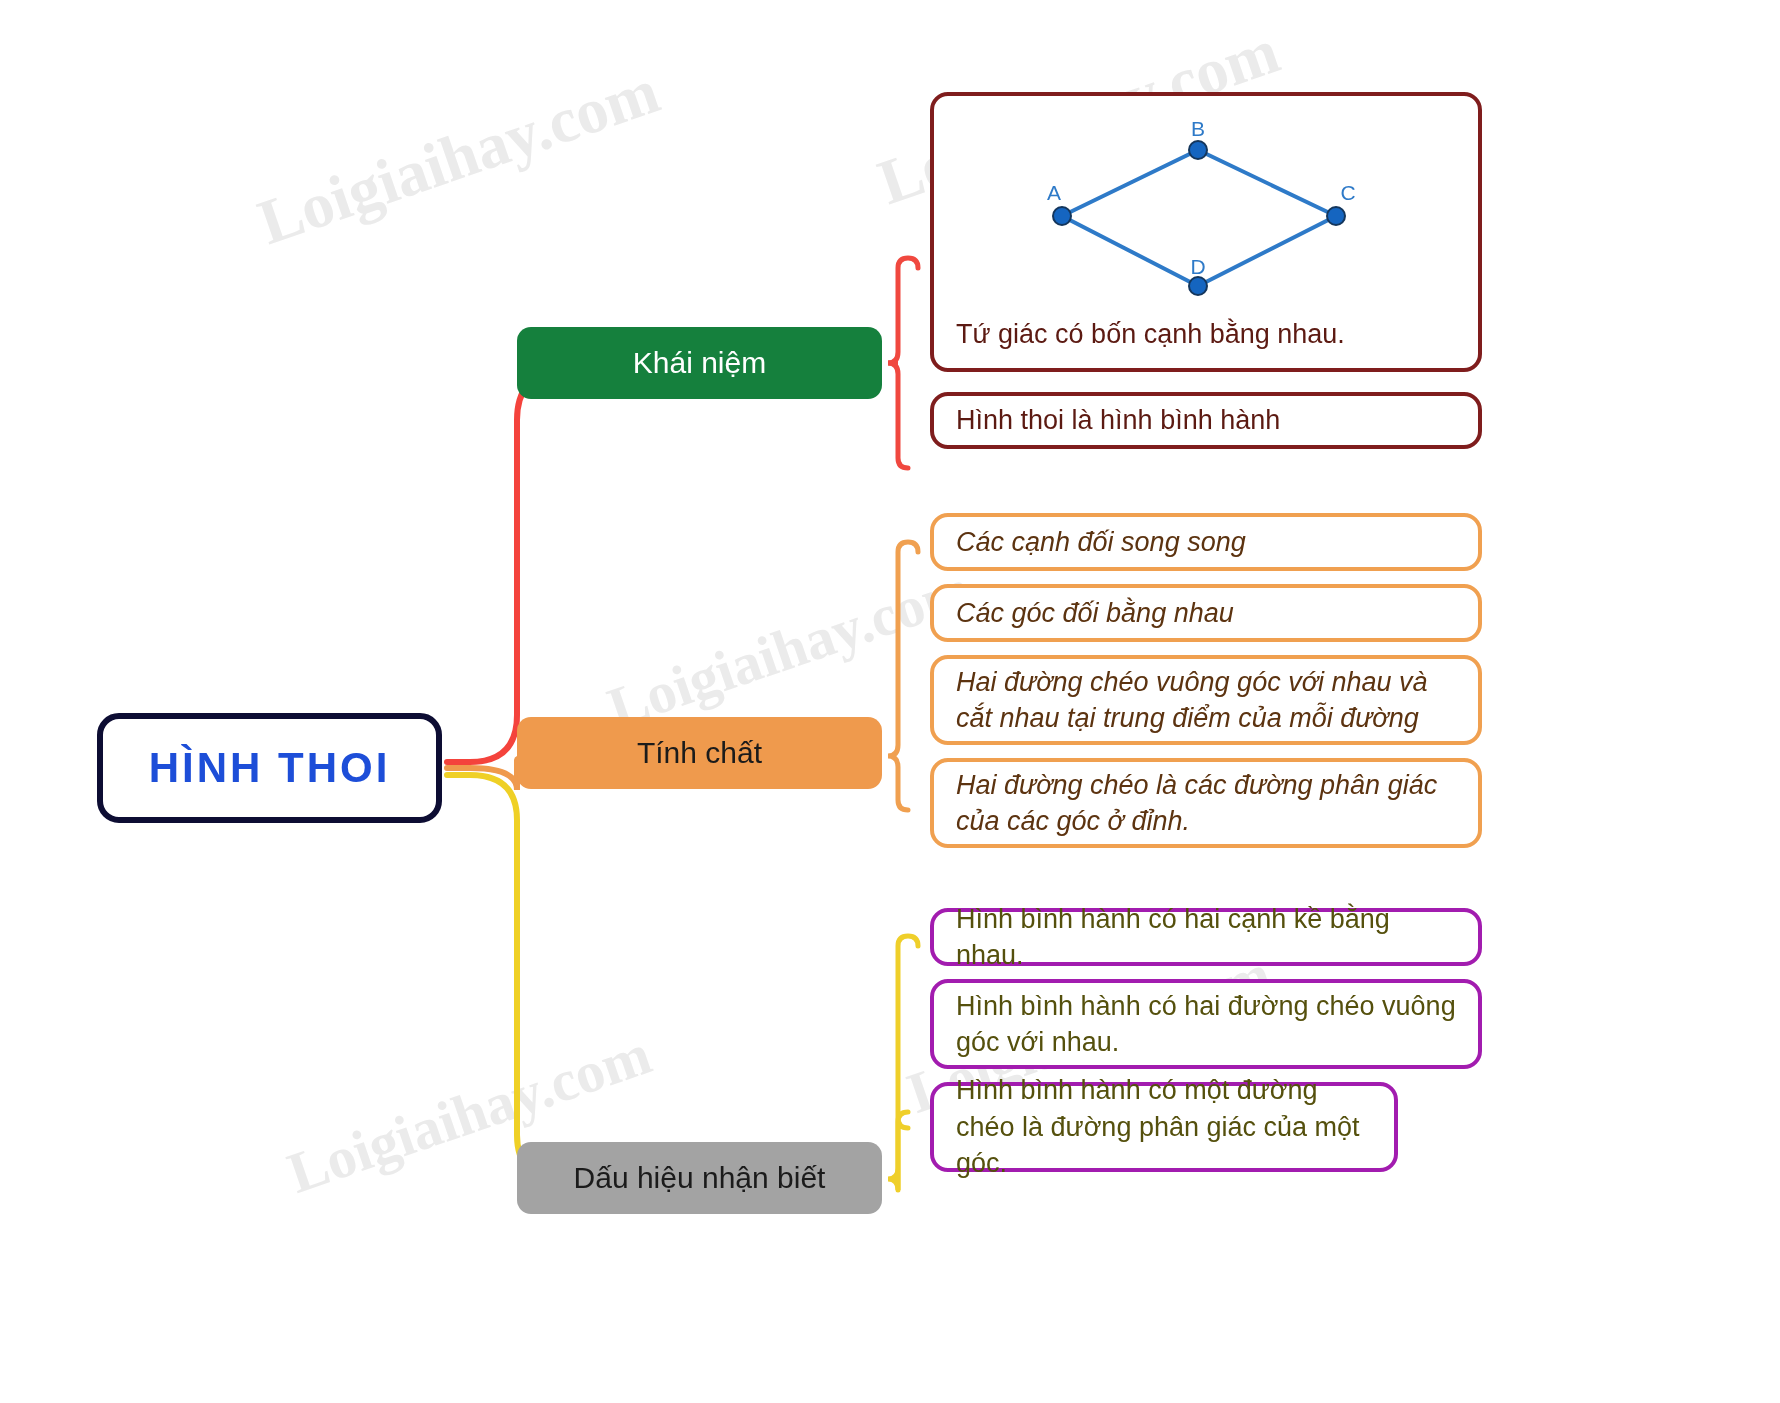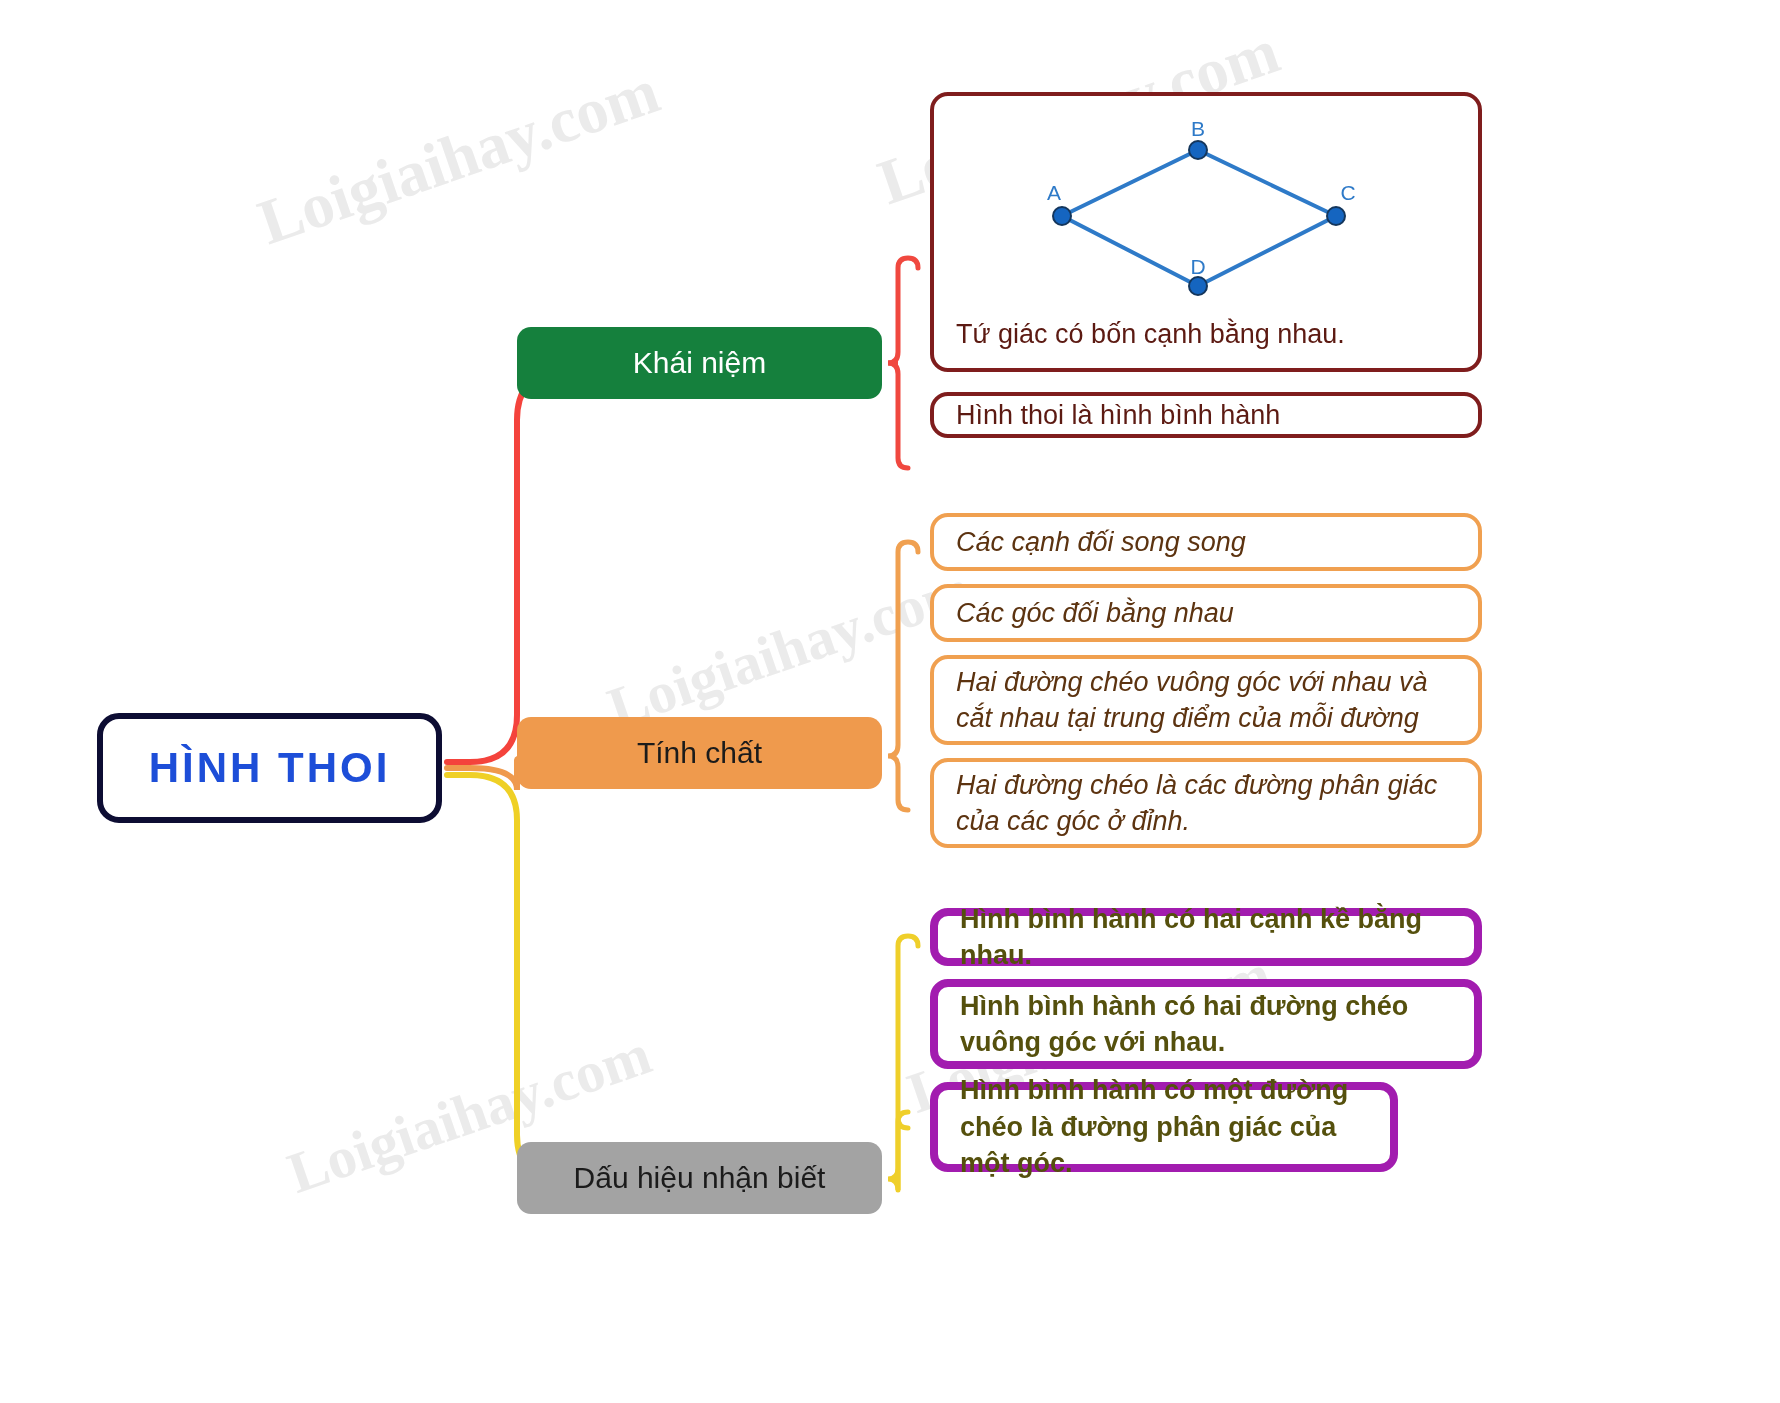--- a/index.html
+++ b/index.html
@@ -100,26 +100,26 @@
   }
   .leaf .leaf-text {
     font-size: 27px;
     line-height: 1.35;
   }
 
   .grp-red   { border: 4px solid #7f1d1d; }
   .grp-red   .leaf-text { color: #5c1a12; }
   .grp-orange{ border: 4px solid #F0A050; }
   .grp-orange .leaf-text { color: #5c3310; font-style: italic; }
-  .grp-yellow{ border: 8px solid #a21caf; font-weight: bold; }
+  .grp-yellow{ border: 4px solid #a21caf; }
   .grp-yellow .leaf-text { color: #55500d; }
 
   
   #leaf-r0 { left: 930px; top: 92px;  width: 552px; height: 280px; align-items: flex-end; padding-bottom: 16px; }
-  #leaf-r1 { left: 930px; top: 392px; width: 552px; height: 46px; }
+  #leaf-r1 { left: 930px; top: 392px; width: 552px; height: 57px; }
 
   
   #leaf-o0 { left: 930px; top: 513px; width: 552px; height: 58px; }
   #leaf-o1 { left: 930px; top: 584px; width: 552px; height: 58px; }
   #leaf-o2 { left: 930px; top: 655px; width: 552px; height: 90px; }
   #leaf-o3 { left: 930px; top: 758px; width: 552px; height: 90px; justify-content: center; }
 
   
   #leaf-y0 { left: 930px; top: 908px;  width: 552px; height: 58px; }
   #leaf-y1 { left: 930px; top: 979px;  width: 552px; height: 90px; justify-content: center; }

